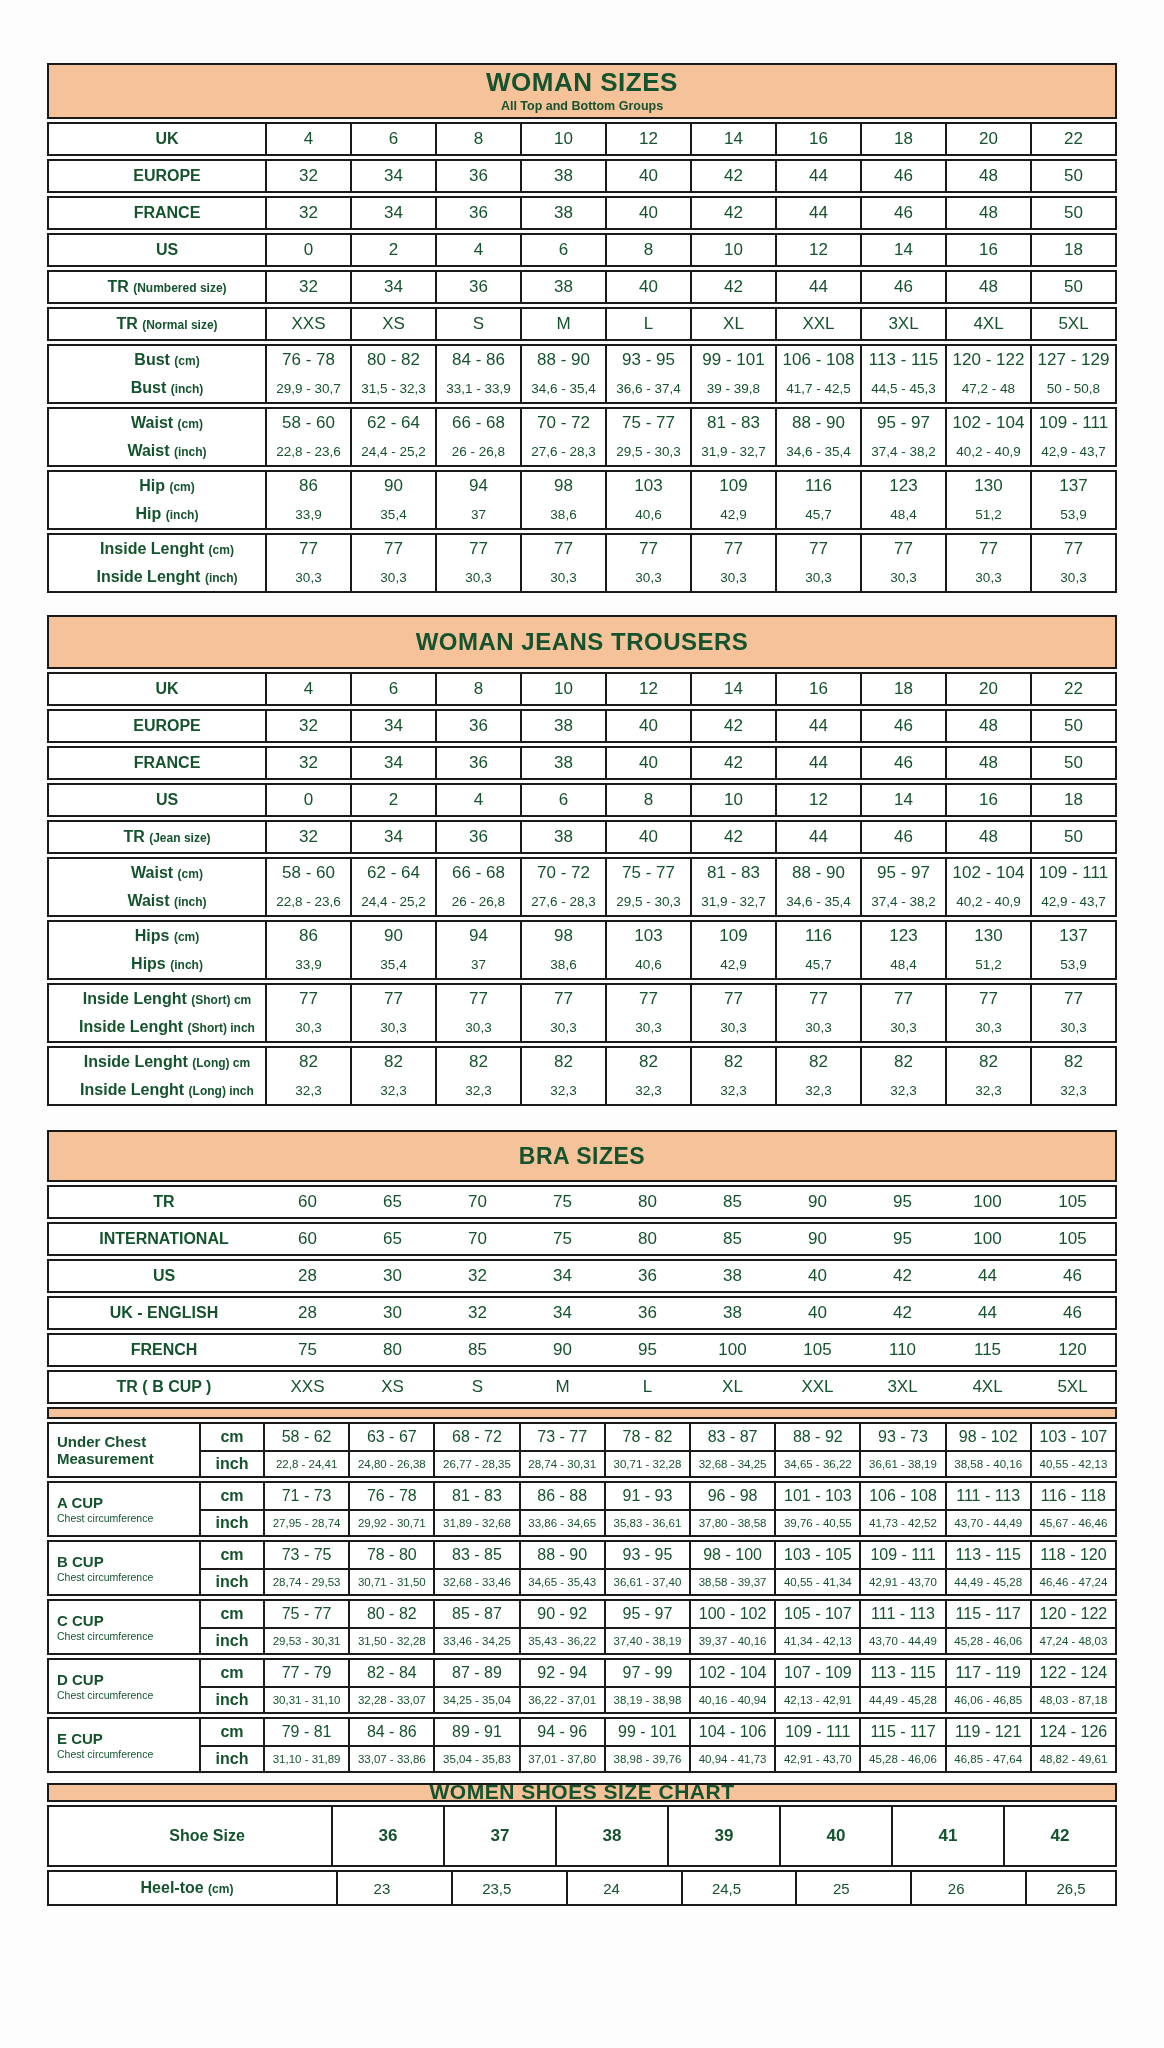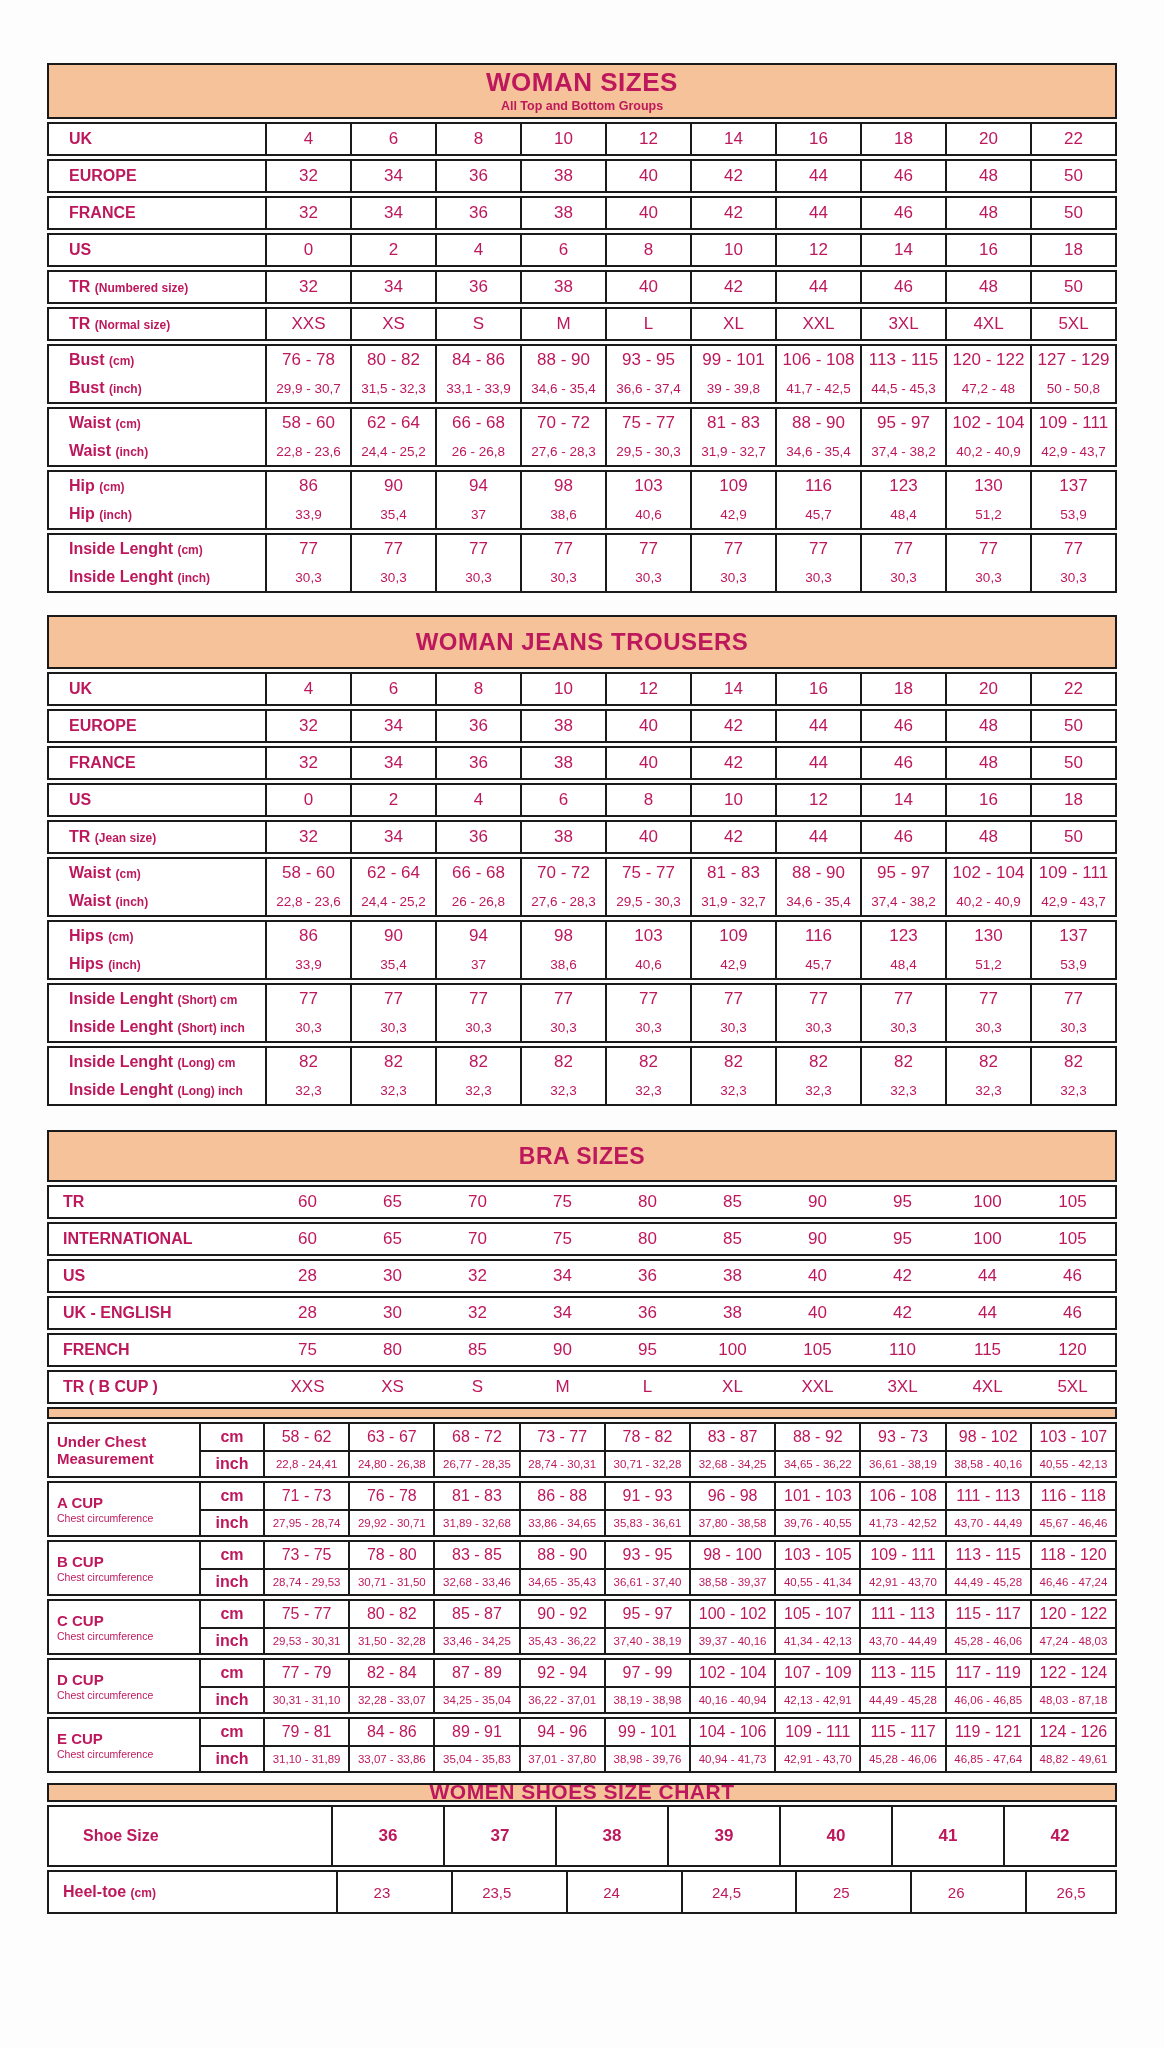--- a/index.html
+++ b/index.html
@@ -1,19 +1,19 @@
 <!DOCTYPE html>
 <html><head>
 <meta charset="utf-8">
 <style>
   html,body{margin:0;padding:0;background:#ffffff;}
   .page{
     position:relative;width:1164px;height:2048px;overflow:hidden;
     background:#fdfdfd;box-sizing:border-box;padding:63px 47px 0 47px;
-    font-family:"Liberation Sans",sans-serif;color:#be185d;
+    font-family:"Liberation Sans",sans-serif;color:#14532d;
   }
   .tbl{width:1070px;}
   
   .thead{
     box-sizing:border-box;border:2px solid #1a1a1a;background:#f5c29a;
     display:flex;flex-direction:column;align-items:center;justify-content:center;
   }
   .thead.h1{height:56px;}
   .thead.h2{height:54px;}
   .thead.h3{height:52px;}
@@ -24,21 +24,21 @@
   .h3 .ttitle{font-size:23px;}
   .h4 .ttitle{font-size:21px;}
   .tsub{font-weight:bold;font-size:12.5px;margin-top:2px;}
   
   .box{box-sizing:border-box;border:2px solid #1a1a1a;background:#ffffff;margin-top:3px;}
   .t-row{display:grid;grid-template-columns:216px repeat(10,1fr);}
   .row-s{height:30px;}
   .row-g{height:28px;}
   .cell{display:flex;align-items:center;justify-content:center;font-size:17px;white-space:nowrap;overflow:hidden;}
   .vcell{border-left:2px solid #1a1a1a;}
-  .lcell{justify-content:flex-start;padding-left:20px;}
+  .lcell{justify-content:center;padding-left:20px;}
   .lblwrap{font-weight:bold;font-size:16px;}
   .lbl-small{font-weight:bold;font-size:12px;}
   .inch-row .vcell{font-size:13.5px;}
   
   .bra-srow{display:grid;grid-template-columns:216px repeat(10,1fr);height:30px;}
   .bra-srow .cell{font-size:17px;}
   .bra-srow .lcell{padding-left:14px;font-weight:bold;font-size:16px;}
   .bra-bar{box-sizing:border-box;height:12px;border:2px solid #1a1a1a;background:#f5c29a;margin-top:3px;}
   .bra-grp{display:grid;grid-template-columns:150px 64px repeat(10,1fr);grid-auto-rows:26px;}
   .bra-label-cell{
@@ -47,21 +47,21 @@
   }
   .bra-label{font-weight:bold;font-size:15px;line-height:1.15;}
   .bra-sub{font-size:10.5px;margin-top:1px;}
   .ucell{font-weight:bold;font-size:13.5px;}
   .topline{border-top:2px solid #1a1a1a;}
   .bra-grp .vcell{font-size:16px;}
   .bra-grp .inch-v{font-size:11.5px;}
   
   .shoe-row{display:grid;grid-template-columns:262px repeat(7,1fr);}
   .shoe-r1{height:58px;padding-left:20px;}
-  .shoe-r2{height:40px;gap:25px;}
+  .shoe-r2{height:32px;gap:25px;}
   .shoe-r1 .vcell{font-weight:bold;font-size:17px;}
   .shoe-r2 .vcell{font-size:15px;}
   .shoe-row .lcell{padding-left:14px;}
   
   #t2{margin-top:22px;}
   #t3{margin-top:24px;}
   #t4{margin-top:10px;}
 </style>
 </head>
 <body>

